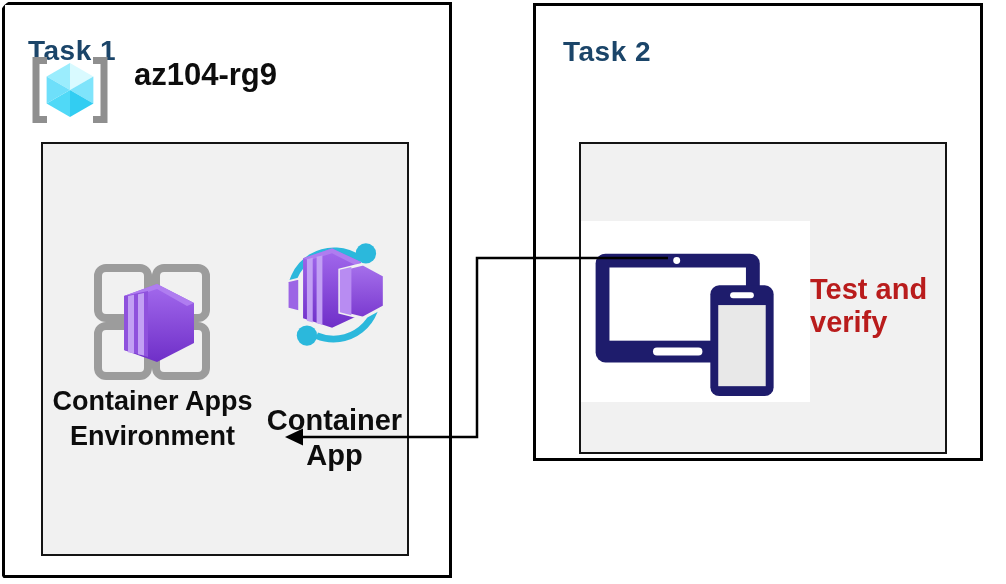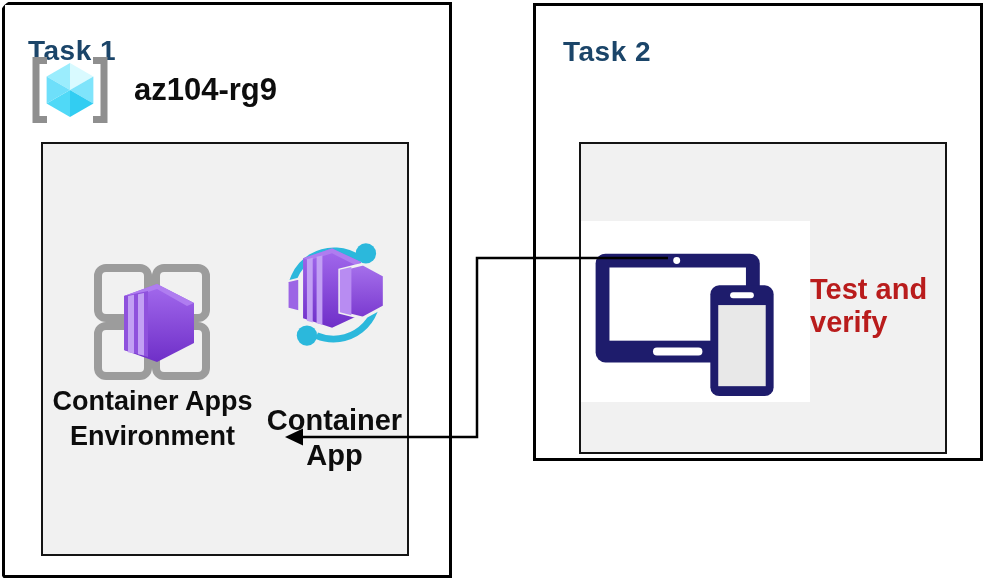--- a/index.html
+++ b/index.html
@@ -4,21 +4,21 @@
 <style>
   html,body{margin:0;padding:0;background:#fff;}
   .canvas{position:relative;width:1006px;height:584px;background:#fff;overflow:hidden;
           font-family:"Liberation Sans",sans-serif;border-radius:16px;}
   .task-box{position:absolute;border:3px solid #000;background:#fff;box-sizing:border-box;}
   .task1{left:2px;top:2px;width:450px;height:576px;}
   .task2{left:533px;top:3px;width:450px;height:458px;}
   .task-title{position:absolute;font-size:28px;font-weight:bold;color:#1B4569;letter-spacing:.5px;}
   .task1 .task-title{left:23px;top:7px;}
   .task2 .task-title{left:27px;top:7px;}
-  .rg-row{position:absolute;left:23px;top:52px;display:flex;align-items:center;gap:22px;}
+  .rg-row{position:absolute;left:23px;top:52px;display:flex;align-items:flex-start;gap:22px;}
   .rg-label{font-size:31px;font-weight:bold;color:#0D0D0D;}
   .inner-box{position:absolute;background:#F1F1F1;border:2px solid #141414;box-sizing:border-box;
              display:flex;flex-direction:row;align-items:center;}
   .inner1{left:36px;top:137px;width:368px;height:414px;}
   .inner2{left:43px;top:136px;width:368px;height:312px;}
   .node{display:flex;flex-direction:column;align-items:center;}
   .node-label{font-size:27px;font-weight:bold;color:#0D0D0D;text-align:center;line-height:35px;
               max-width:300px;}
   .node-label.big{font-size:29px;}
   .env-node{margin-top:16px;}

